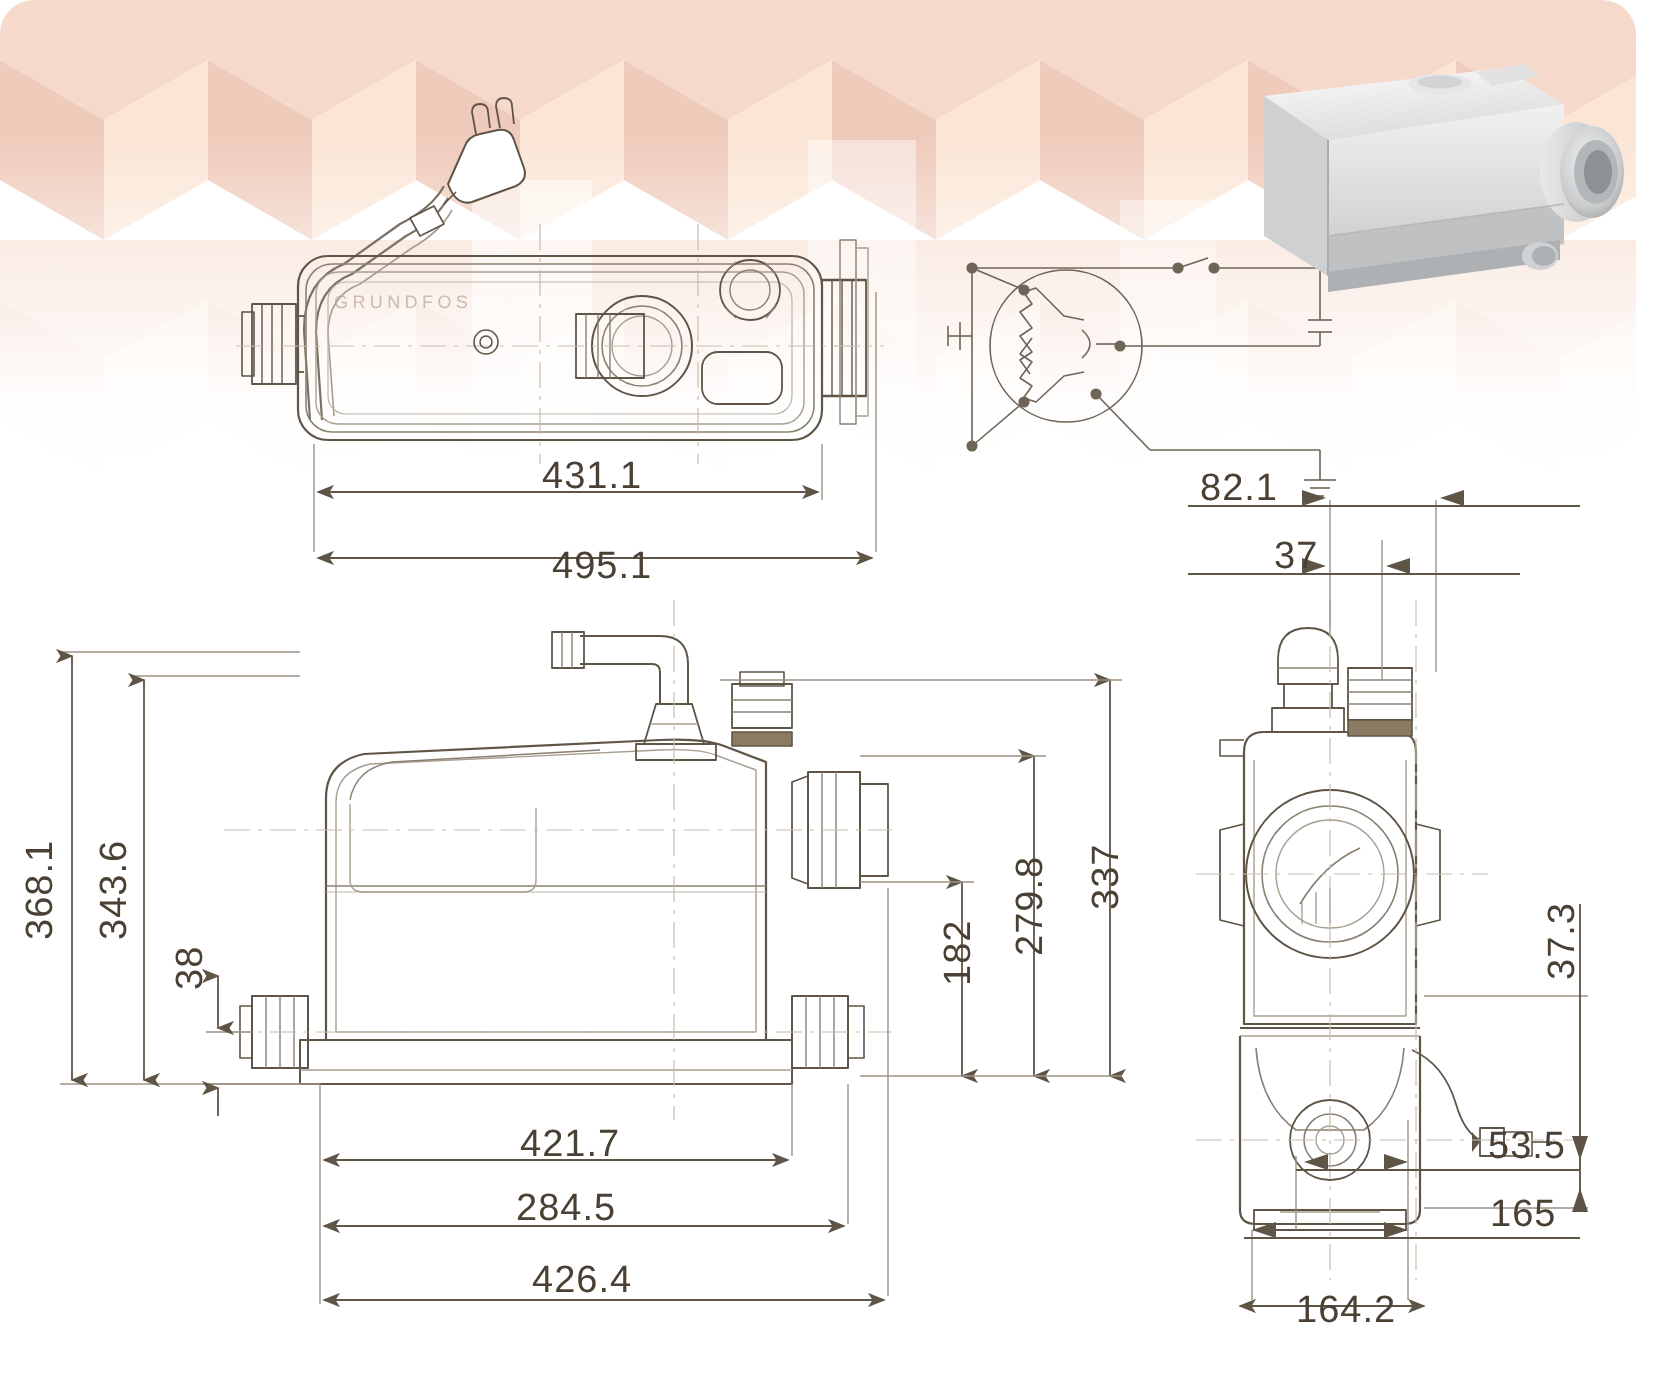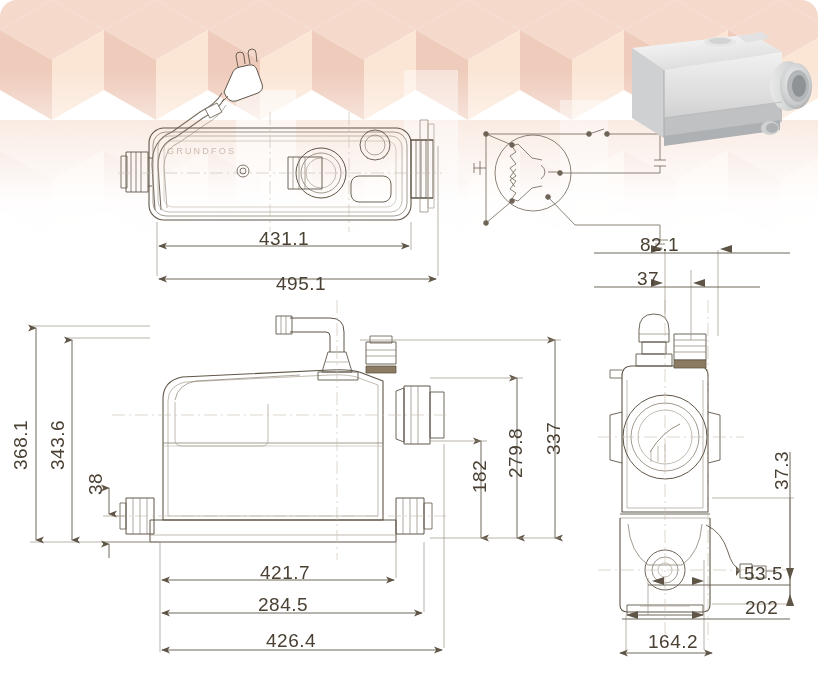--- a/index.html
+++ b/index.html
@@ -453,37 +453,37 @@
     <ellipse cx="178" cy="68" rx="11" ry="16" fill="#b4b7b9"></ellipse>
     <ellipse cx="179" cy="68" rx="7" ry="11" fill="#8e9295"></ellipse>
 
     <ellipse cx="150" cy="110" rx="9" ry="7" fill="#cfd1d2"></ellipse>
     <ellipse cx="152" cy="110" rx="6" ry="5" fill="#aeb1b3"></ellipse>
 
     <path d="M44,52 L44,120" stroke="#a9acae" stroke-width="1" fill="none"></path>
     <path d="M44,100 L162,84" stroke="#b6b8ba" stroke-width="0.8" fill="none"></path>
   </svg>
 
-  <div class="dim" style="left:259px;top:228px;">431.1</div>
+  <div class="dim" style="left:271px;top:228px;">431.1</div>
   <div class="dim" style="left:276px;top:273px;">495.1</div>
 
   <div class="dim rot" style="left:10px;top:470px;">368.1</div>
   <div class="dim rot" style="left:47px;top:470px;">343.6</div>
   <div class="dim rot" style="left:85px;top:495px;">38</div>
 
   <div class="dim" style="left:260px;top:562px;">421.7</div>
   <div class="dim" style="left:258px;top:594px;">284.5</div>
   <div class="dim" style="left:266px;top:630px;">426.4</div>
 
   <div class="dim rot" style="left:469px;top:493px;">182</div>
   <div class="dim rot" style="left:505px;top:478px;">279.8</div>
   <div class="dim rot" style="left:543px;top:455px;">337</div>
 
-  <div class="dim" style="left:600px;top:234px;margin-left:40px;">82.1</div>
+  <div class="dim" style="left:600px;top:234px;">82.1</div>
   <div class="dim" style="left:637px;top:268px;">37</div>
 
   <div class="dim rot" style="left:771px;top:490px;">37.3</div>
 
   <div class="dim" style="left:744px;top:563px;">53.5</div>
-  <div class="dim" style="left:745px;top:597px;">202</div>
-  <div class="dim" style="left:648px;top:631px;text-align:right;">164.2</div>
+  <div class="dim" style="left:745px;top:597px;">165</div>
+  <div class="dim" style="left:648px;top:645px;text-align:right;">164.2</div>
 
 </div>
 
 </body></html>

